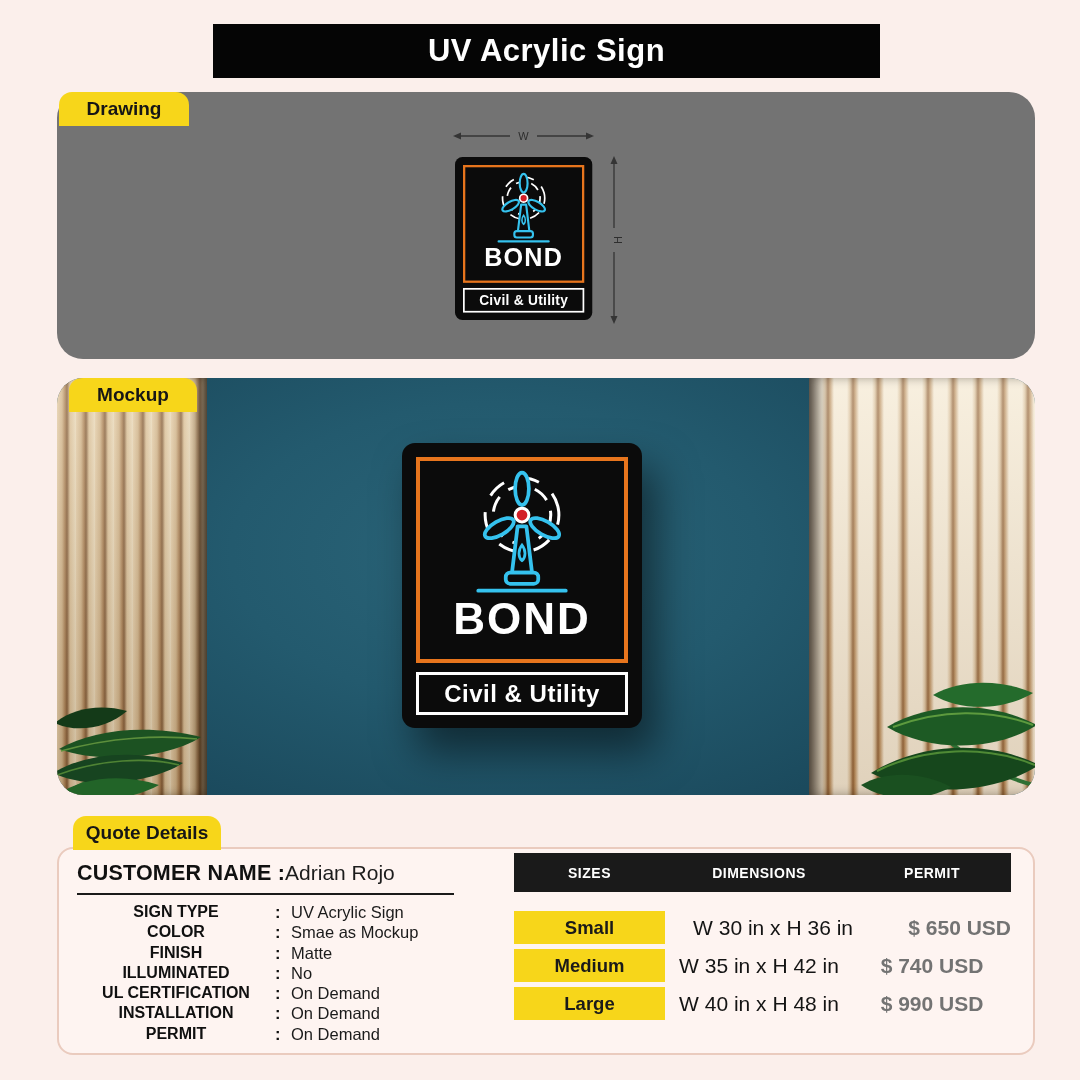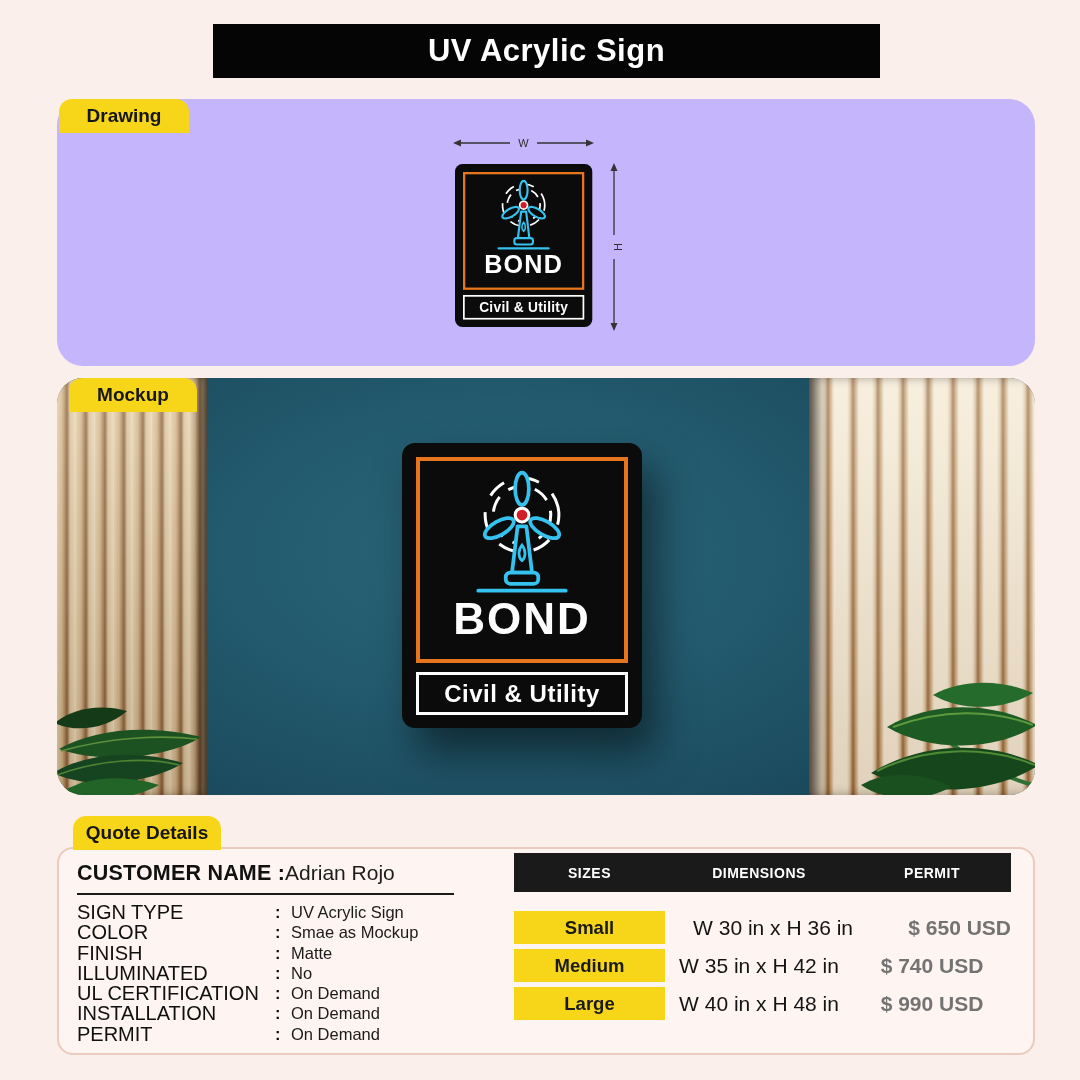--- a/index.html
+++ b/index.html
@@ -13,22 +13,22 @@
   }
 
   .tab{
     position:absolute; background:#F7D61A; color:#161616; font-weight:bold; font-size:19px;
     display:flex; align-items:center; justify-content:center;
     border-radius:13px 13px 0 0; z-index:5;
   }
 
   
   .drawing-panel{
-    position:absolute; left:57px; top:99px; width:978px; height:267px;
-    background:#c4b5fd; border-radius:26px;
+    position:absolute; left:57px; top:92px; width:978px; height:267px;
+    background:#737373; border-radius:26px;
   }
   .tab-drawing{ left:2px; top:0; width:130px; height:34px; }
 
   .dim-svg{ position:absolute; overflow:visible; }
   .dim-svg line{ stroke:#353535; stroke-width:1.3; }
   .dim-svg polygon{ fill:#353535; }
   .dim-svg text{ fill:#2e2e2e; font-size:11px; font-family:"Liberation Sans",sans-serif; }
 
   
   .sign{
@@ -103,21 +103,21 @@
   .customer-underline{
     position:absolute; left:18px; top:44px; width:377px; height:0;
     border-top:2px solid #1a1a1a;
   }
 
   .specs{
     position:absolute; left:18px; top:53px; width:430px;
     display:grid; grid-template-columns:198px 16px 1fr; row-gap:0;
     line-height:20.3px;
   }
-  .spec-label{ font-weight:normal; font-size:20px; color:#101010; }
+  .spec-label{ font-weight:bold; font-size:16px; color:#101010;text-align:center; }
   .spec-colon{ font-weight:bold; font-size:16.5px; color:#101010; }
   .spec-value{ font-size:16.5px; color:#1b1b1b; }
 
   .price-table{ position:absolute; left:455px; top:4px; width:497px; }
   .pt-header{
     height:39px; background:#1a1a1a; color:#ffffff;
     display:grid; grid-template-columns:151px 1fr 158px; align-items:center;
     font-weight:bold; font-size:14px; letter-spacing:.5px; text-align:center;
   }
   .pt-row{

